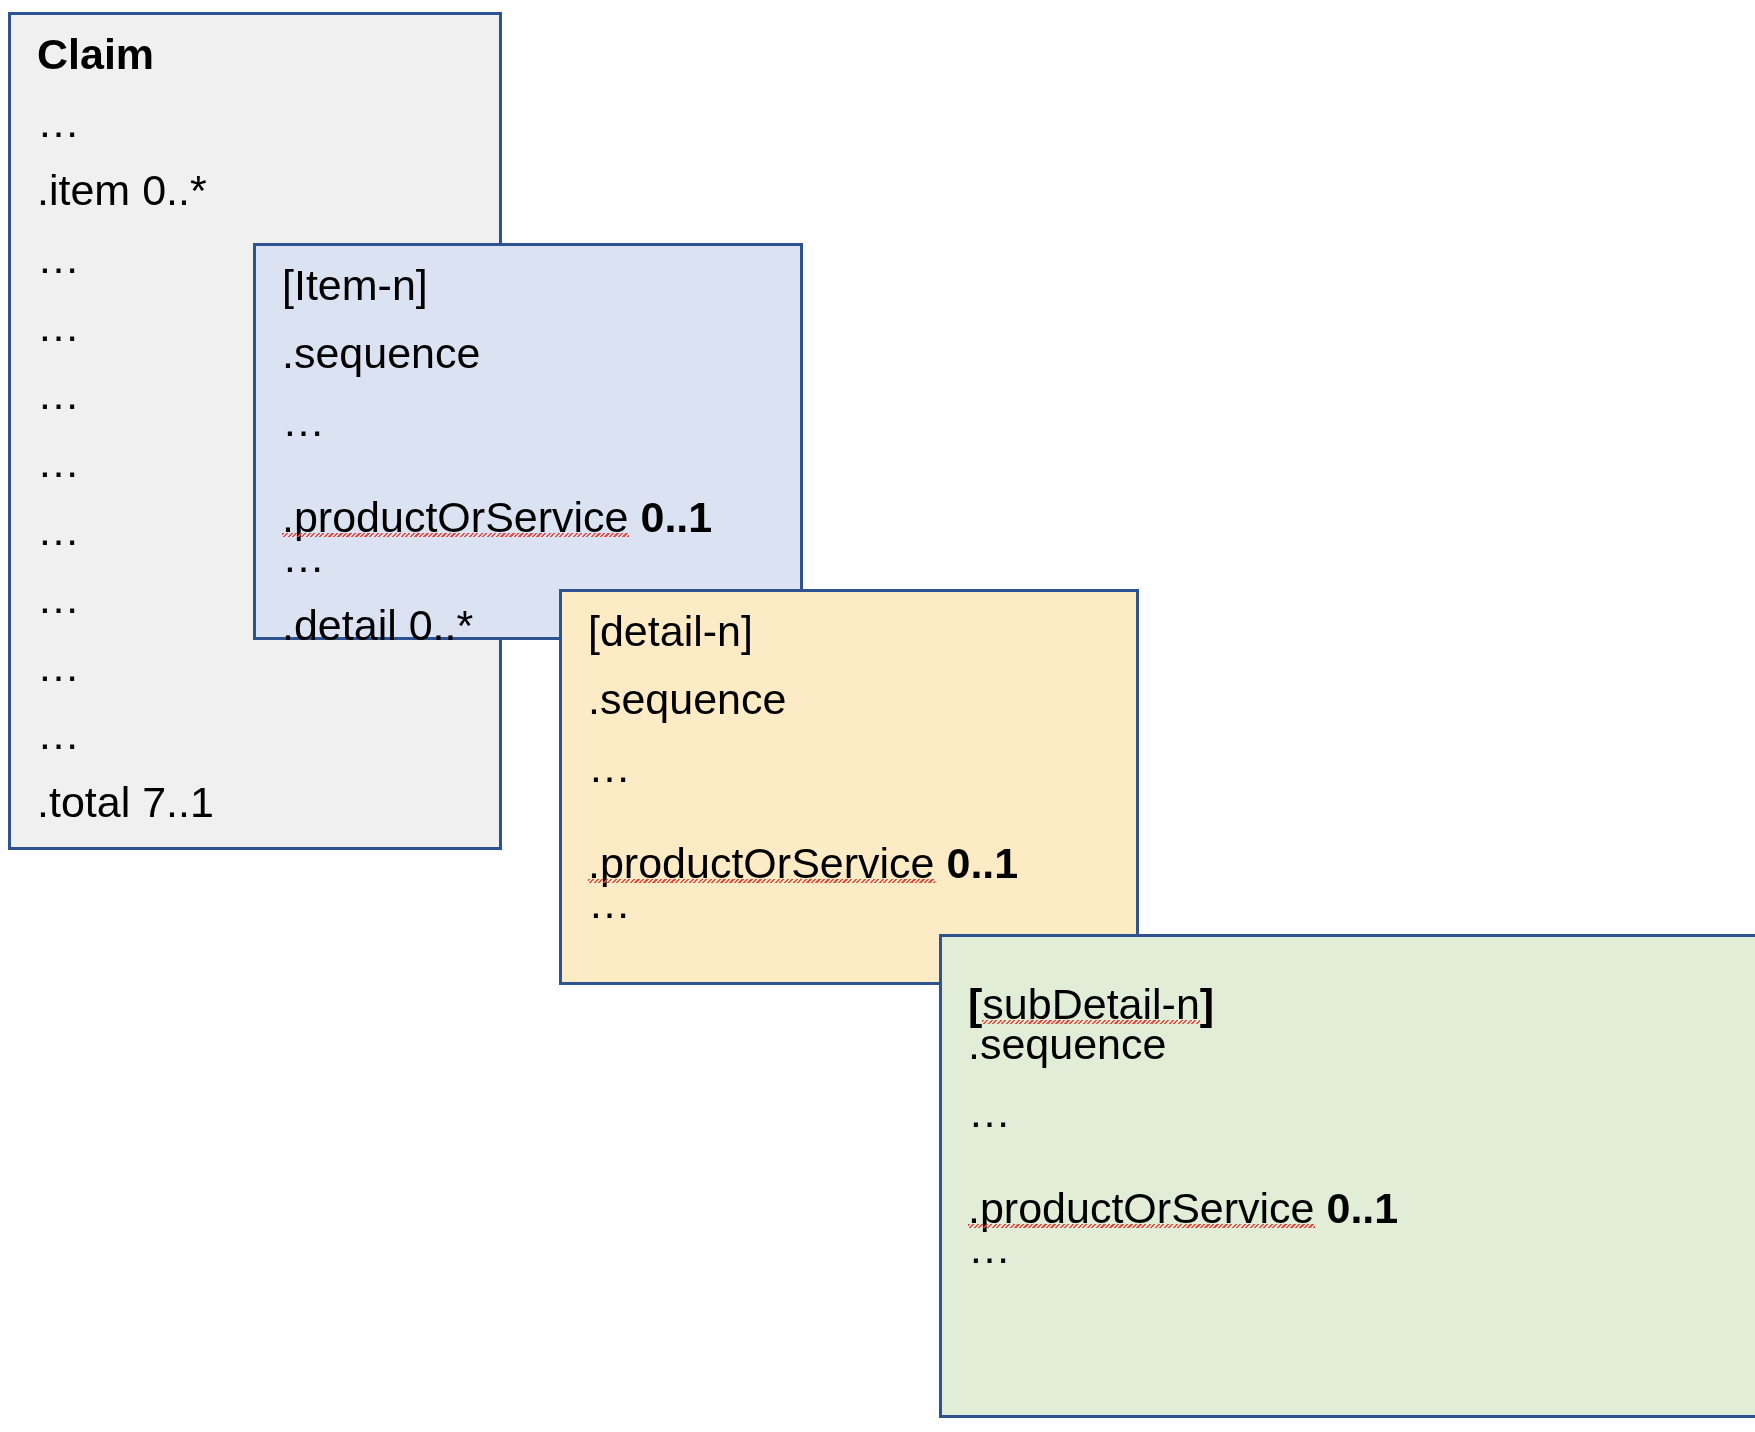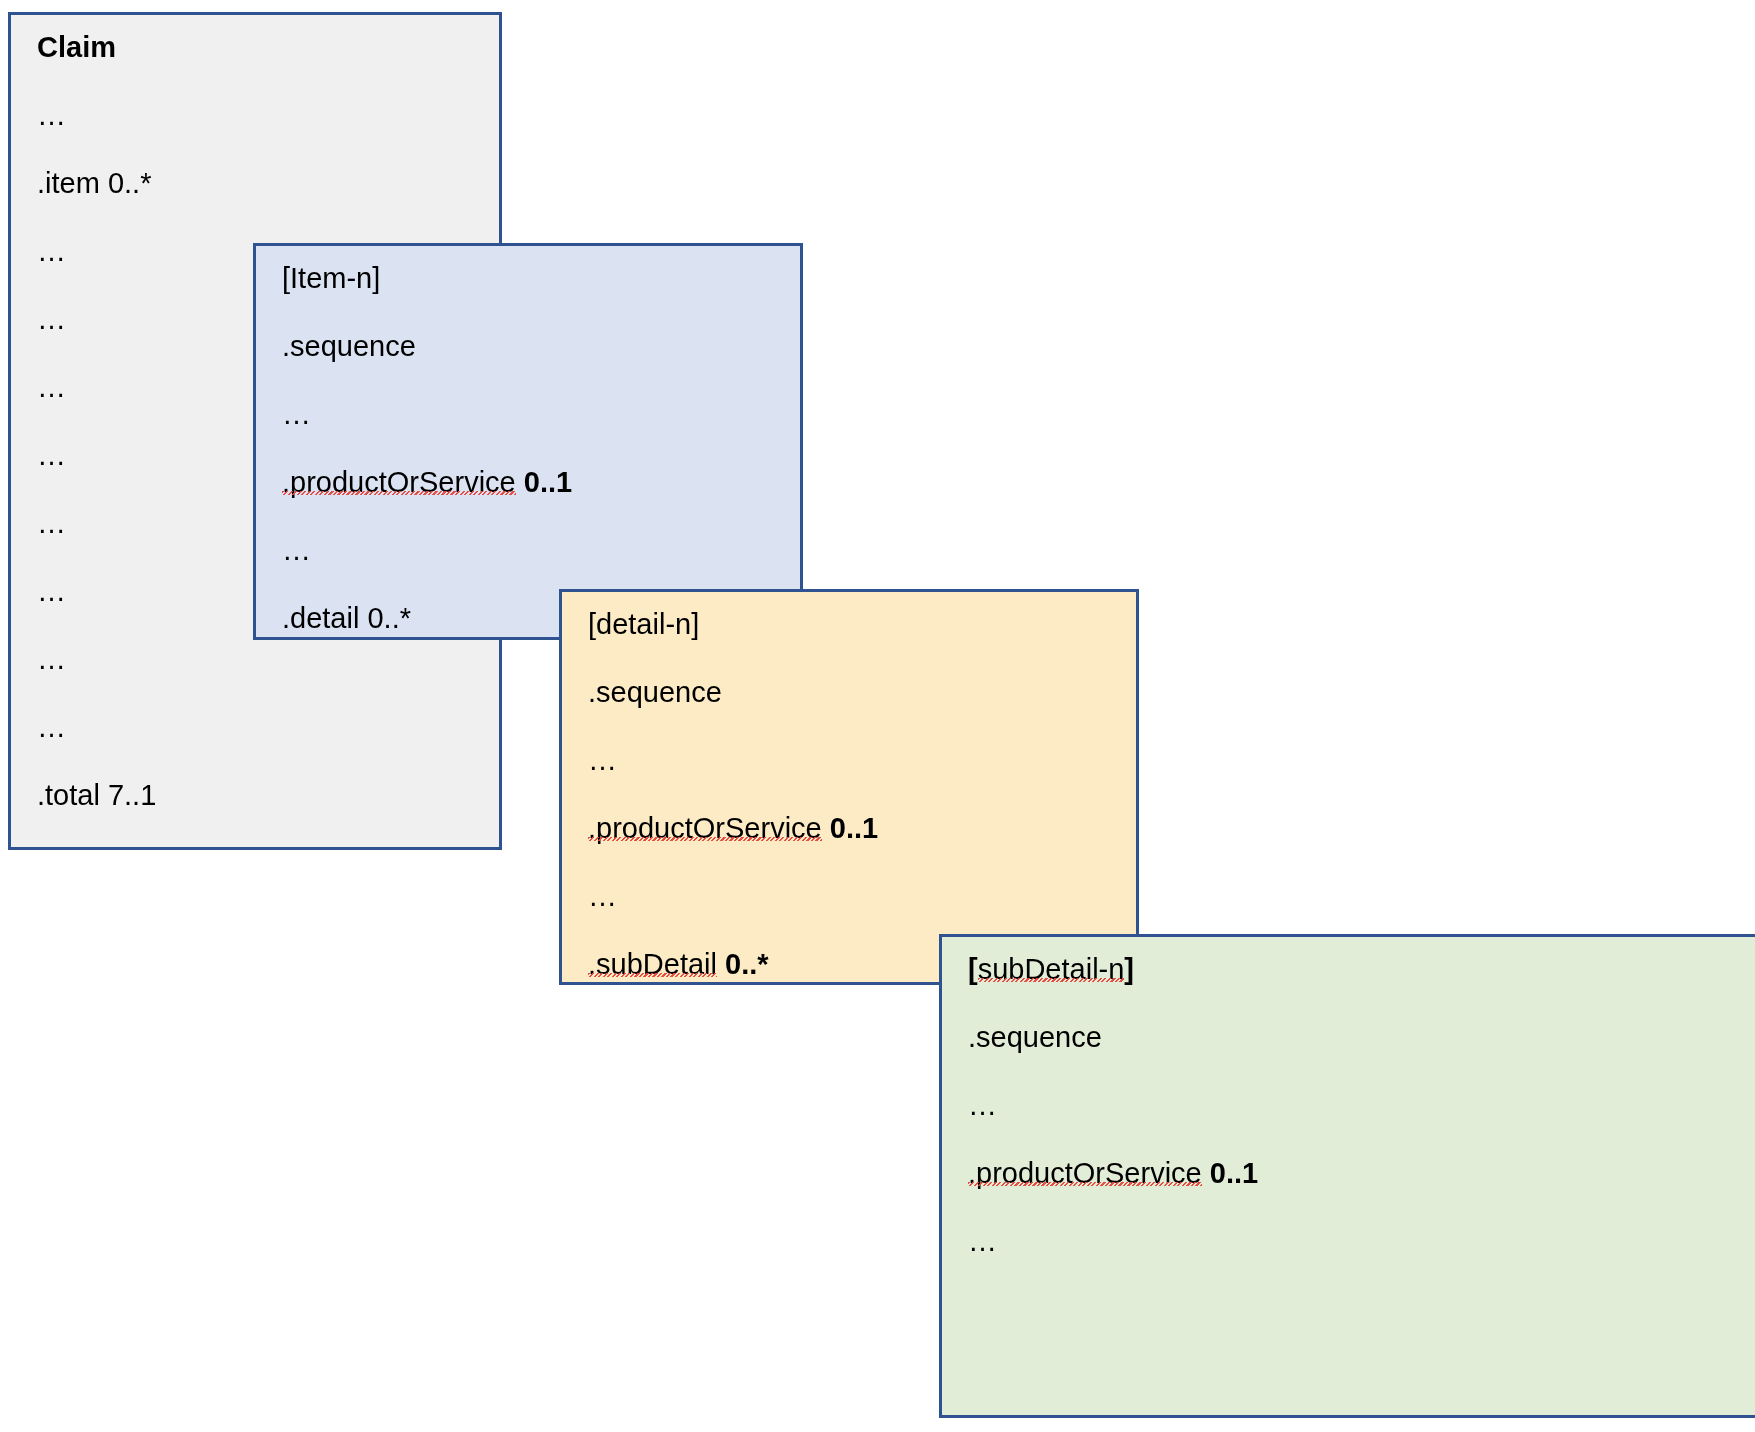--- a/index.html
+++ b/index.html
@@ -17,41 +17,42 @@
     background: #ffffff;
     overflow: hidden;
   }
   .node-box {
     position: absolute;
     box-sizing: border-box;
     border: 3px solid #2e5390;
     padding: 18px 0 0 26px;
   }
   .node-box .line {
-    font-size: 29px;
+    font-size: 43px;
     line-height: 1.0;
     color: #000000;
     white-space: nowrap;
     height: 68px;
     display: block;
   }
   .node-box .line.title-bold {
     font-weight: bold;
   }
   .node-box .line.ellipsis {
     letter-spacing: 2px;
   }
   .sp {
     display: inline-block;
     font-weight: bold;
   }
   
   .squiggle {
     position: relative;
     display: inline-block;
+    margin-top: 28px;
   }
   .squiggle::after {
     content: "";
     position: absolute;
     left: 0;
     right: 0;
     bottom: 2px;
     height: 4px;
     background-image:
       repeating-linear-gradient(
@@ -114,21 +115,20 @@
     <span class="line ellipsis">…</span>
     <span class="line">.detail 0..*</span>
   </div>
 
   <div class="node-box" id="box-detail">
     <span class="line">[detail-n]</span>
     <span class="line">.sequence</span>
     <span class="line ellipsis">…</span>
     <span class="line"><span class="squiggle">.productOrService</span><span class="sp">&nbsp;0..1</span></span>
     <span class="line ellipsis">…</span>
-    <span class="line"><span class="squiggle">.subDetail</span><span class="sp">&nbsp;0..*</span></span>
   </div>
 
   <div class="node-box" id="box-subdetail">
     <span class="line"><span class="sp">[</span><span class="squiggle">subDetail-n</span><span class="sp">]</span></span>
     <span class="line">.sequence</span>
     <span class="line ellipsis">…</span>
     <span class="line"><span class="squiggle">.productOrService</span><span class="sp">&nbsp;0..1</span></span>
     <span class="line ellipsis">…</span>
   </div>
 

